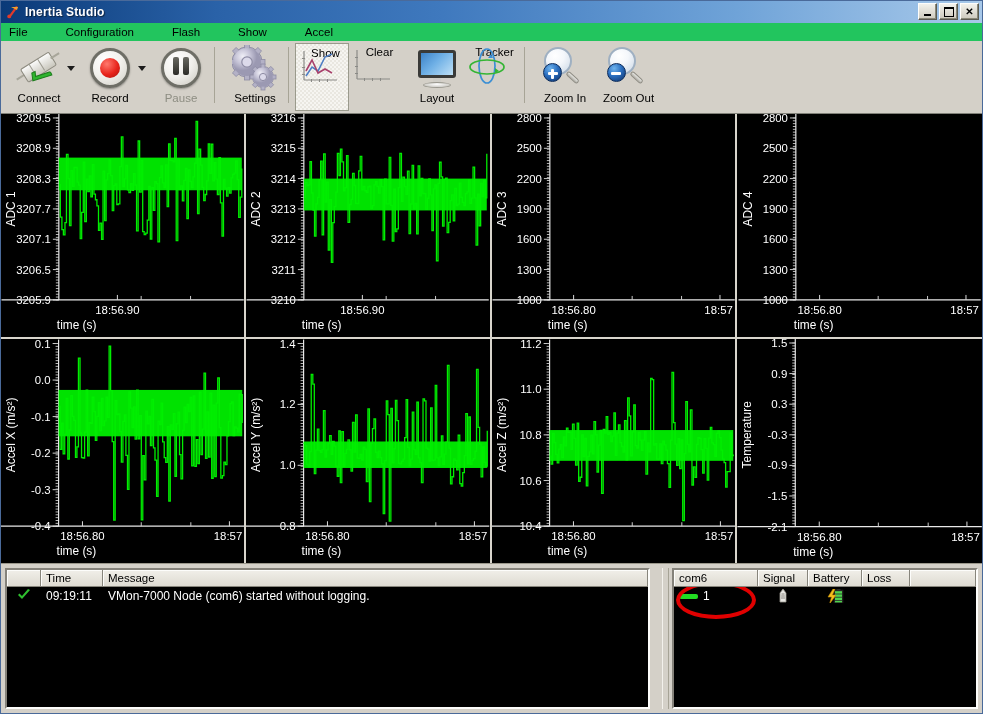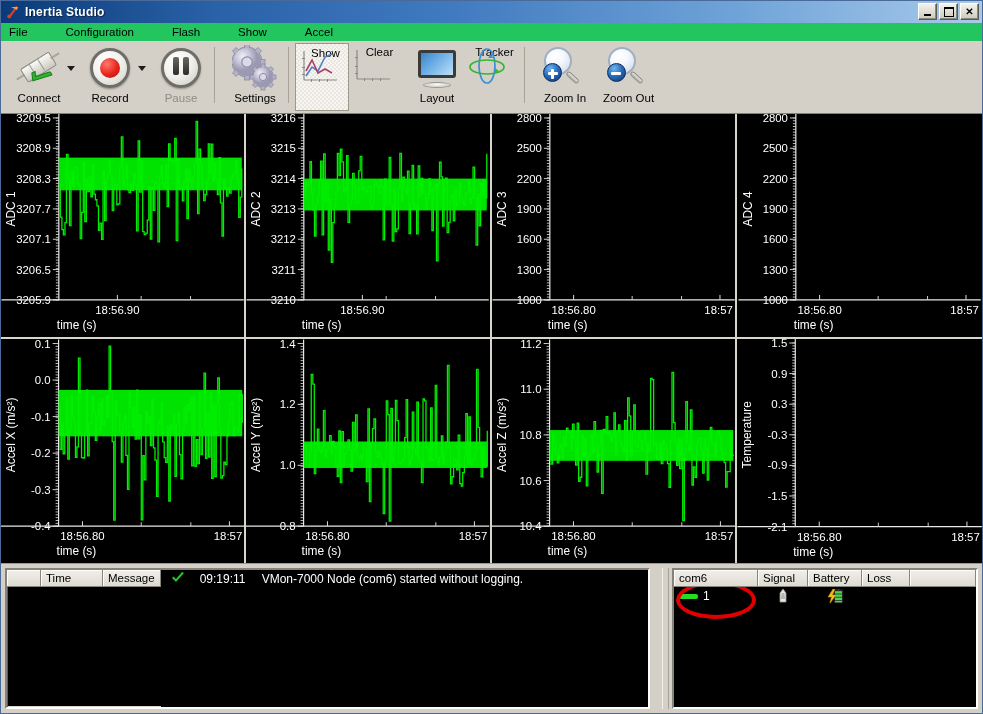--- a/index.html
+++ b/index.html
@@ -212,21 +212,21 @@
     display:flex;padding:4px 4px 4px 4px;box-sizing:border-box;gap:0;
     border-top:1px solid #9a978b;
   }
   .sunken{
     background:#000;
     border:2px solid;
     border-color:#85827a #fdfdfb #fdfdfb #85827a;
     box-shadow:inset 1px 1px 0 #5e5c56, inset -1px -1px 0 #d8d5cc;
     box-sizing:border-box;position:relative;overflow:hidden;
   }
-  .logpane{flex:1 1 auto;margin-right:12px;display:flex;justify-content:space-between;}
+  .logpane{flex:1 1 auto;margin-right:12px;display:flex;flex-direction:column;justify-content:space-between;}
   .splitter{
     flex:0 0 7px;background:#d4d0c8;cursor:col-resize;
     border-left:1px solid #f3f1ec;border-right:1px solid #a6a396;
     box-sizing:border-box;
   }
   .nodepane{flex:0 0 306px;margin-left:3px;display:flex;flex-direction:column;}
 
   .lvheader{
     display:flex;height:17px;flex:0 0 17px;
     background:#d4d0c8;border-bottom:1px solid #87857c;

